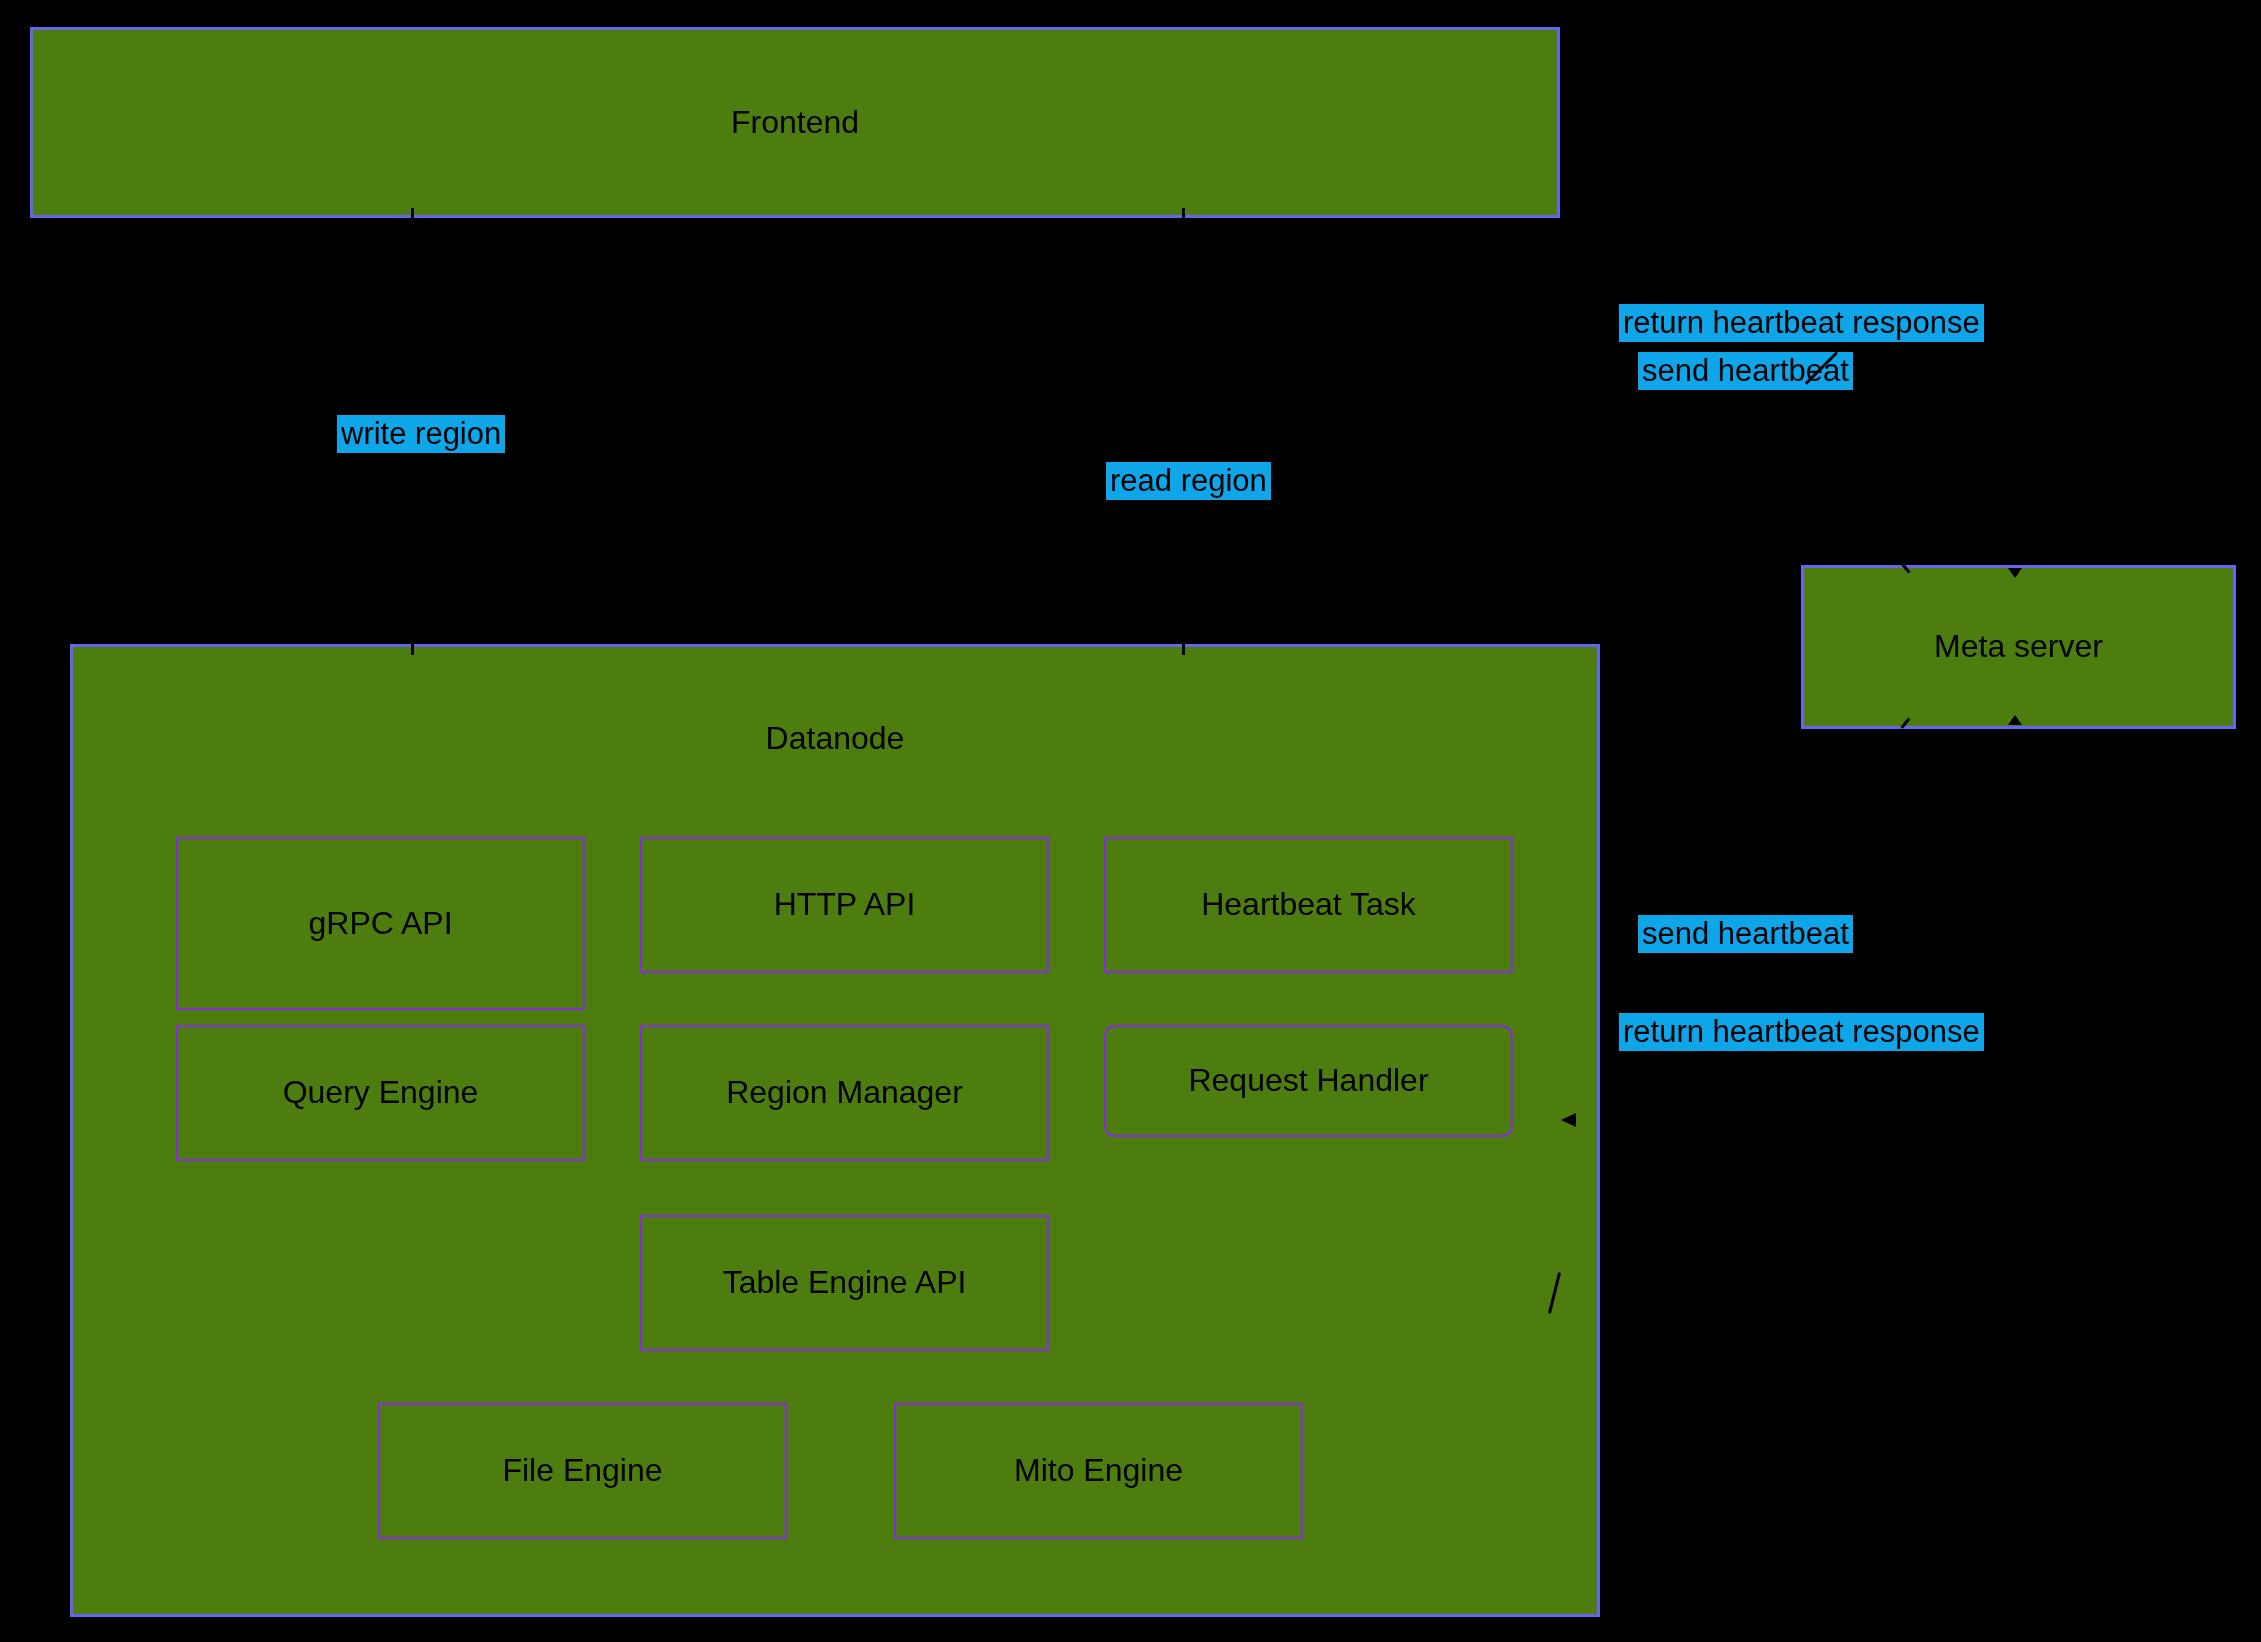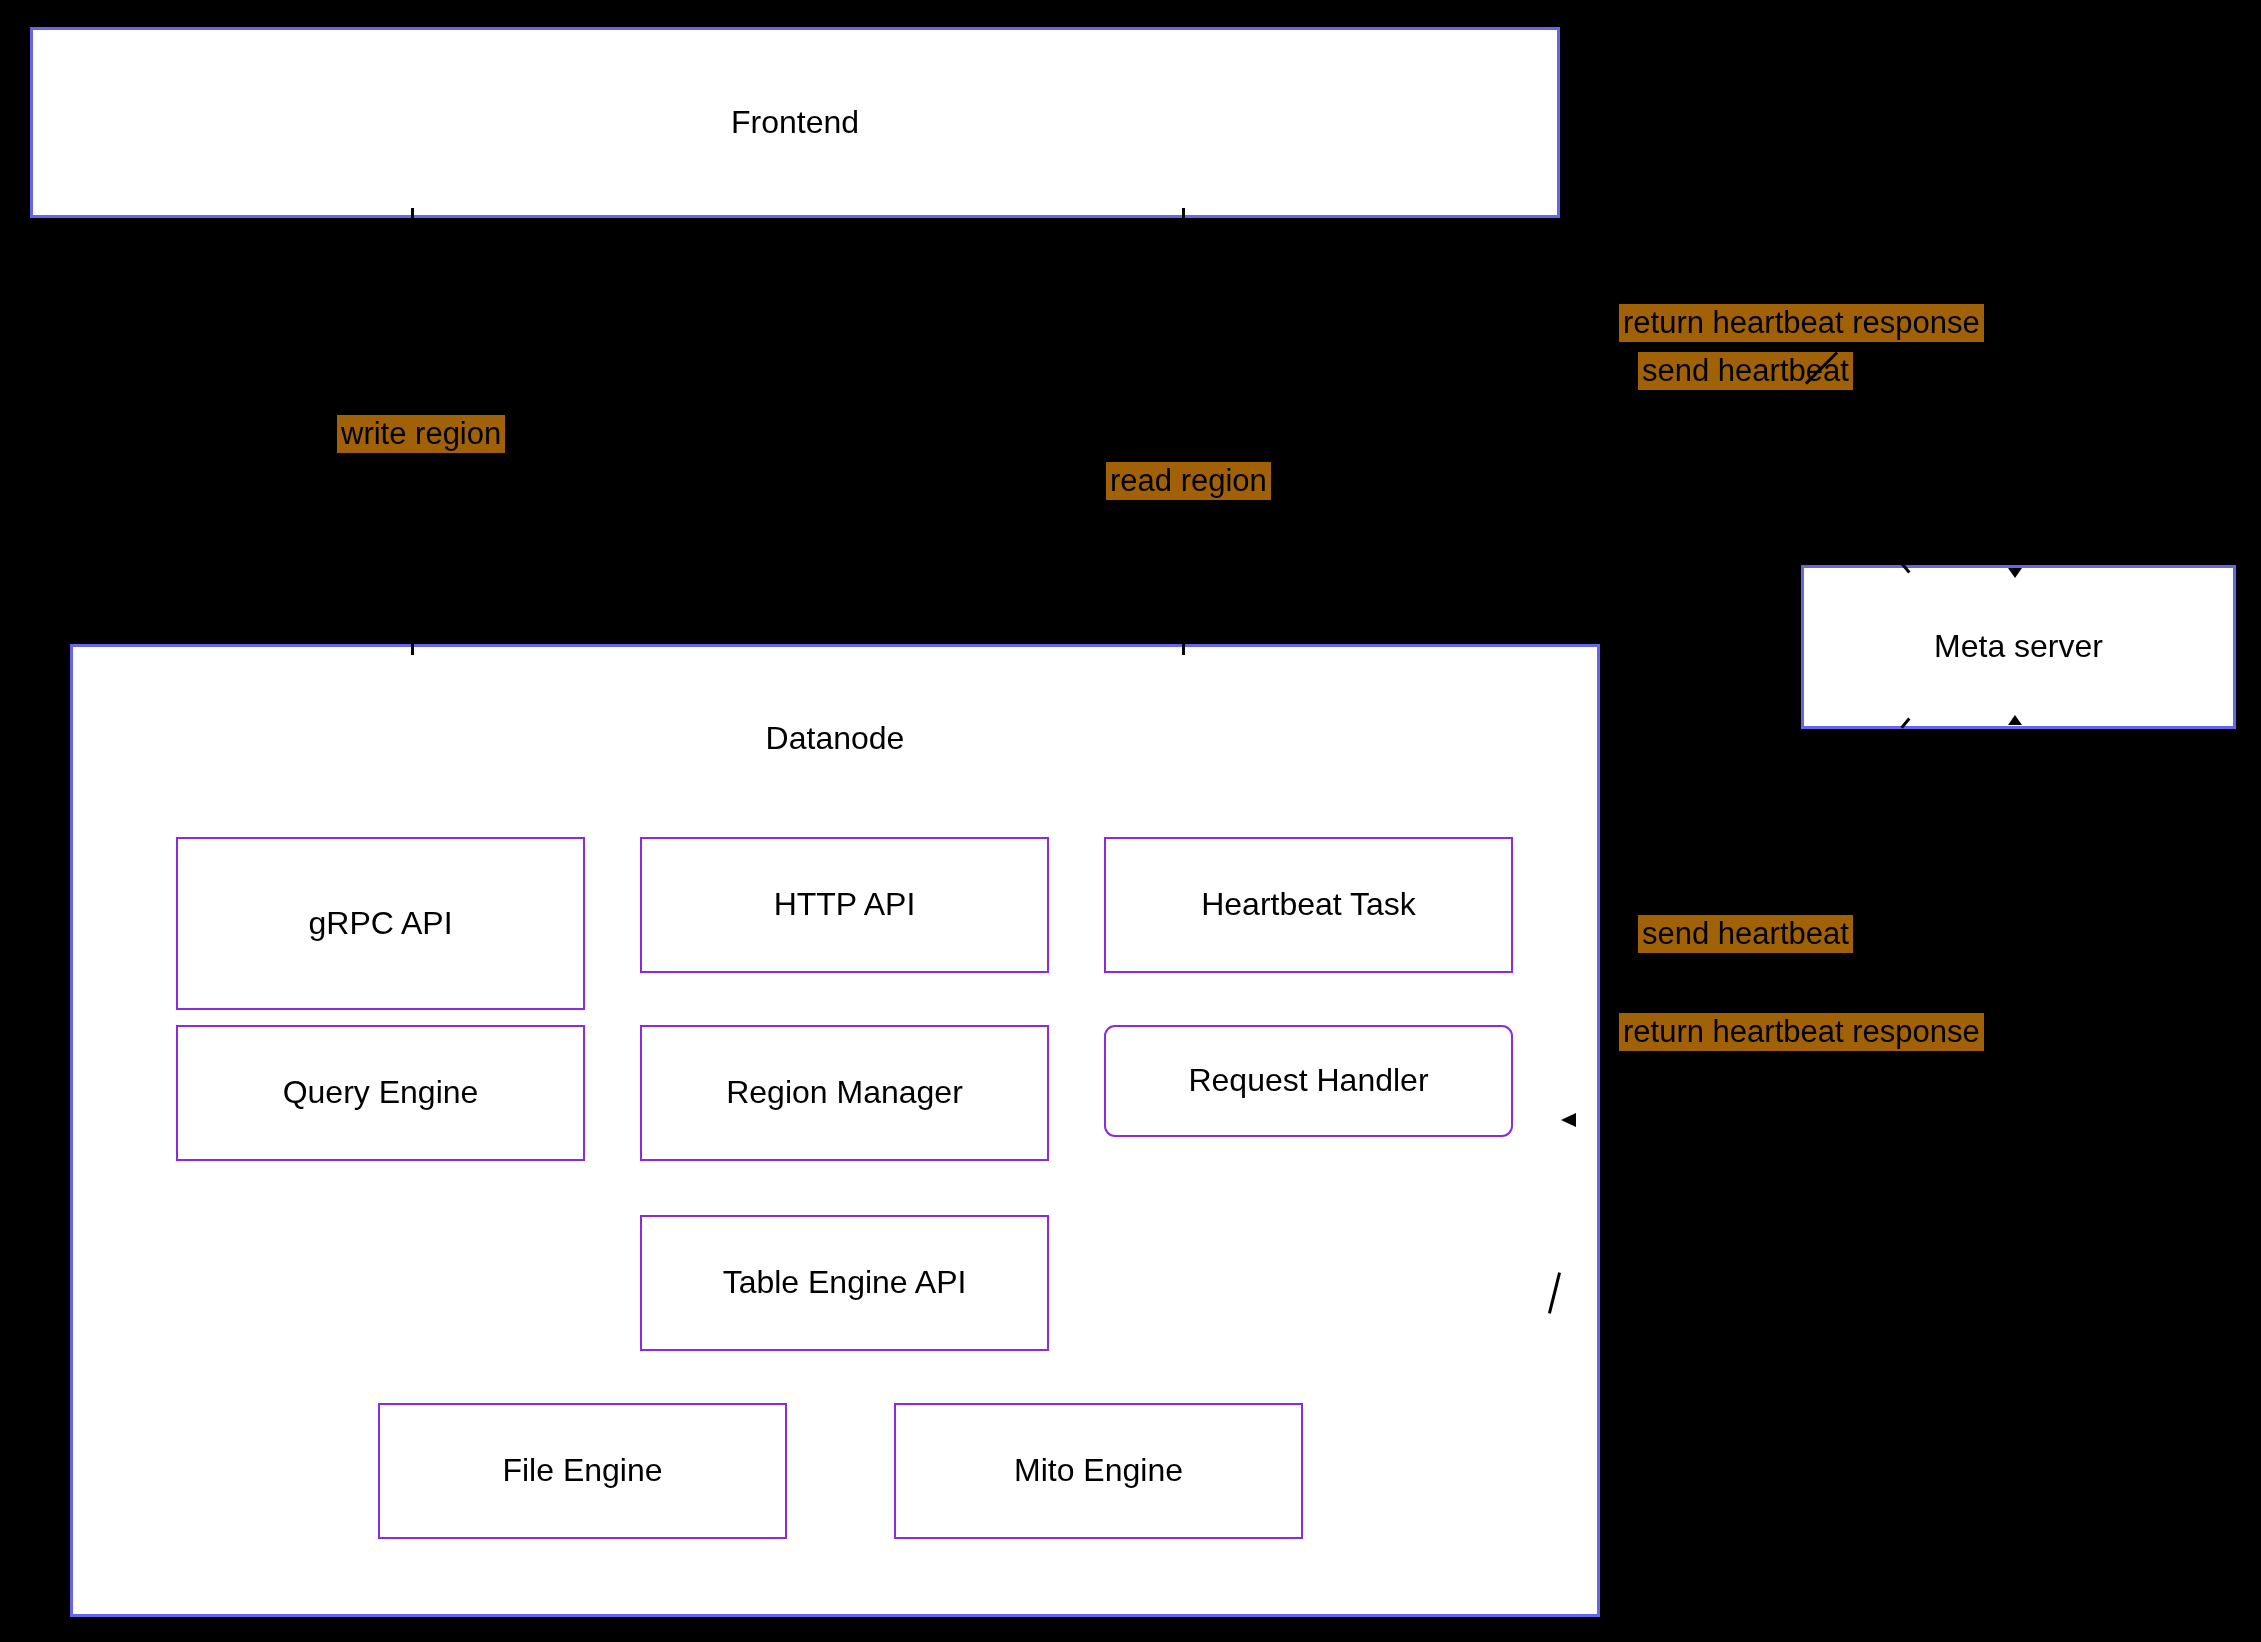--- a/index.html
+++ b/index.html
@@ -6,21 +6,21 @@
   body{
     width:2261px;height:1643px;
     background:#000000;
     position:relative;
     overflow:hidden;
     font-family:"Liberation Sans", sans-serif;
     color:#000000;
   }
   .node{
     position:absolute;
-    background:#ffffff;
+    background:#4d7c0f;
     box-sizing:border-box;
     display:flex;
     align-items:center;
     justify-content:center;
   }
   .outer{border:3.4px solid #6665ed;}
   .inner{border:2.7px solid #8a2be2;}
   .node-label{
     font-size:32px;
     line-height:1.1;
@@ -29,21 +29,21 @@
   }
   .container-title{
     position:absolute;
     left:0;right:0;
     text-align:center;
     font-size:32px;
     color:#000000;
   }
   .edge-label{
     position:absolute;
-    background:#a16207;
+    background:#0ea5e9;
     color:#000000;
     font-size:31px;
     line-height:38px;
     height:38px;
     padding:0 4px;
     white-space:nowrap;
   }
   .tick{
     position:absolute;
     background:#000000;

